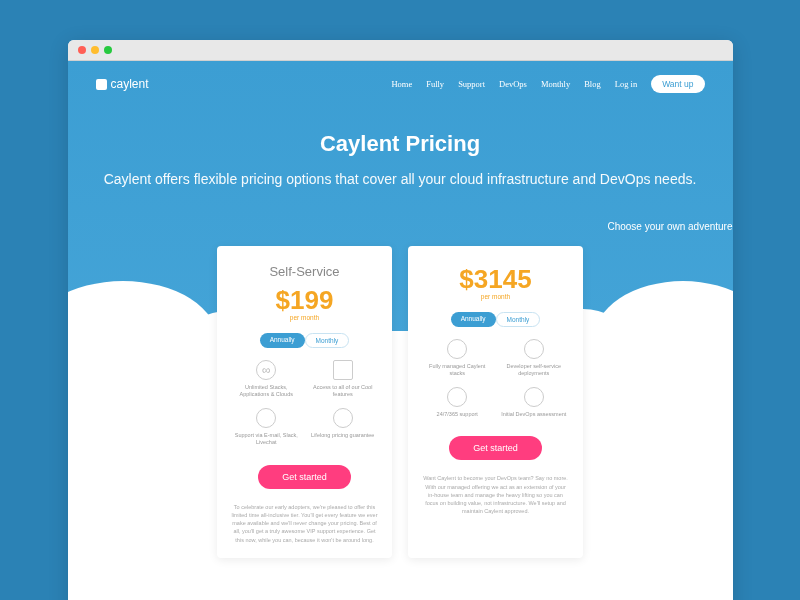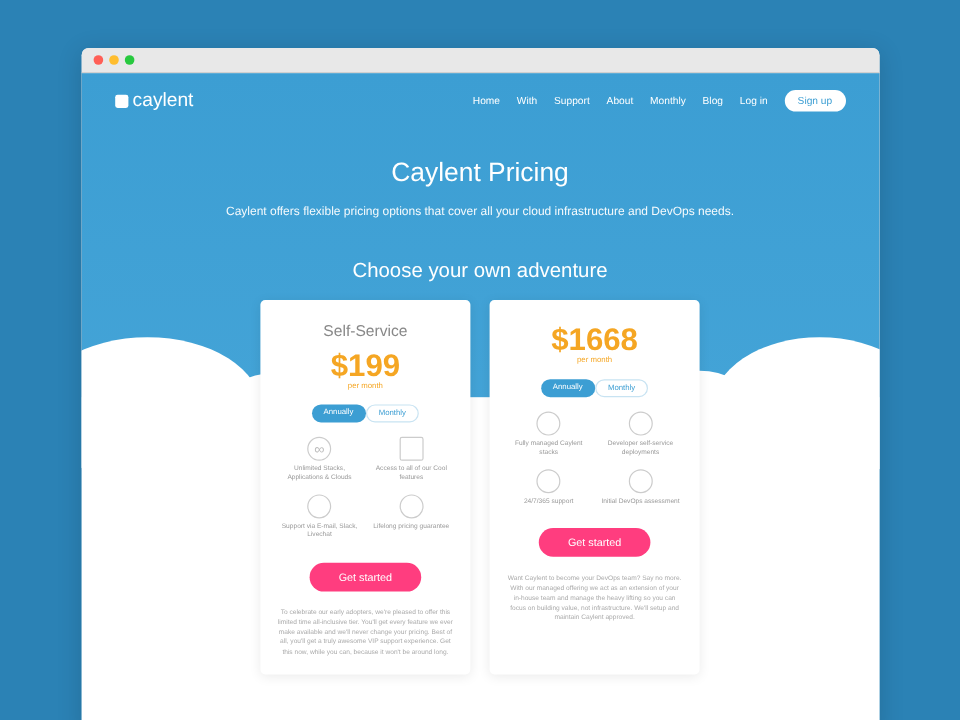--- a/index.html
+++ b/index.html
@@ -5,29 +5,29 @@
 * { margin: 0; padding: 0; box-sizing: border-box; }
 body { background: #2b82b5; font-family: -apple-system, BlinkMacSystemFont, 'Segoe UI', sans-serif; display: flex; justify-content: center; align-items: center; min-height: 600px; padding: 40px 0; }
 .browser { width: 665px; background: #f0f0f0; border-radius: 6px 6px 0 0; overflow: hidden; box-shadow: 0 4px 20px rgba(0,0,0,0.15); }
 .browser-bar { background: #e8e8e8; padding: 6px 10px; display: flex; align-items: center; gap: 5px; border-bottom: 1px solid #d0d0d0; }
 .dot { width: 8px; height: 8px; border-radius: 50%; }
 .dot.red { background: #ff5f56; }
 .dot.yellow { background: #ffbd2e; }
 .dot.green { background: #27c93f; }
 .page { background: linear-gradient(180deg, #3c9ed3 0%, #4ba9db 100%); position: relative; min-height: 550px; }
 .nav { display: flex; justify-content: space-between; align-items: center; padding: 14px 28px; }
-.logo { color: white; font-weight: 500; font-size: 16px; display: flex; align-items: center; gap: 4px; }
+.logo { color: white; font-weight: 500; font-size: 12px; display: flex; align-items: center; gap: 4px; }
 .logo-icon { width: 11px; height: 11px; background: white; border-radius: 2px; display: inline-block; }
 .nav-links { display: flex; align-items: center; gap: 14px; }
-.nav-links a { color: white; font-size: 8.5px; text-decoration: none; font-weight: 400; }
+.nav-links a { color: white; font-size: 8.5px; text-decoration: none; font-weight: 400; font-family: Liberation Serif, serif; }
 .signup-btn { background: white; color: #3c9ed3; padding: 4px 11px; border-radius: 11px; font-size: 8.5px; font-weight: 500; }
 .hero { text-align: center; color: white; padding: 24px 20px 16px; }
-.hero h1 { font-size: 22px; font-weight: 400; margin-bottom: 14px; }
-.hero p { font-size: 10px; font-weight: 300; opacity: 0.95; }
-.adventure { text-align: center; color: white; font-size: 17px; font-weight: 300; margin: 18px 0 14px; }
+.hero h1 { font-size: 22px; font-weight: 700; margin-bottom: 14px; }
+.hero p { font-size: 14px; font-weight: 300; opacity: 0.95; }
+.adventure { text-align: right; color: white; font-size: 10px; font-weight: 300; margin: 18px 0 14px; }
 .clouds { position: absolute; bottom: 0; left: 0; right: 0; height: 280px; background: white; z-index: 0; }
 .clouds::before, .clouds::after { content: ''; position: absolute; background: white; border-radius: 50%; }
 .clouds::before { width: 190px; height: 120px; left: -40px; top: -50px; }
 .clouds::after { width: 180px; height: 120px; right: -40px; top: -50px; }
 .cloud-mid1 { position: absolute; background: white; border-radius: 50%; width: 80px; height: 50px; left: 120px; top: -20px; }
 .cloud-mid2 { position: absolute; background: white; border-radius: 50%; width: 80px; height: 50px; right: 110px; top: -22px; }
 .cards { display: flex; justify-content: center; gap: 16px; position: relative; z-index: 1; padding: 0 20px 20px; }
 .card { background: white; width: 175px; border-radius: 4px; padding: 18px 14px 14px; box-shadow: 0 2px 10px rgba(0,0,0,0.08); text-align: center; }
 .card h2 { font-size: 13px; font-weight: 300; color: #888; margin-bottom: 6px; }
 .price { font-size: 26px; font-weight: 700; color: #f5a623; }
@@ -55,27 +55,27 @@
     <span class="dot green"></span>
   </div>
   <div class="page">
     <div class="nav">
       <div class="logo">
         <span class="logo-icon"></span>
         <span>caylent</span>
       </div>
       <div class="nav-links">
         <a>Home</a>
-        <a>With</a>
+        <a>Fully</a>
         <a>Support</a>
-        <a>About</a>
+        <a>DevOps</a>
         <a>Monthly</a>
         <a>Blog</a>
         <a>Log in</a>
-        <span class="signup-btn">Sign up</span>
+        <span class="signup-btn">Want up</span>
       </div>
     </div>
     <div class="hero">
       <h1>Caylent Pricing</h1>
       <p>Caylent offers flexible pricing options that cover all your cloud infrastructure and DevOps needs.</p>
     </div>
     <div class="adventure">Choose your own adventure</div>
     <div class="clouds">
       <div class="cloud-mid1"></div>
       <div class="cloud-mid2"></div>
@@ -104,21 +104,21 @@
             </div>
           <div class="feature">
               <div class="feature-icon"></div>
               <div class="feature-text">Lifelong pricing guarantee</div>
             </div>
         </div>
         <button class="cta">Get started</button>
         <div class="desc">To celebrate our early adopters, we're pleased to offer this limited time all-inclusive tier. You'll get every feature we ever make available and we'll never change your pricing. Best of all, you'll get a truly awesome VIP support experience. Get this now, while you can, because it won't be around long.</div>
       </div>
       <div class="card">
-        <div class="price">$1668</div>
+        <div class="price">$3145</div>
         <div class="period">per month</div>
         <div class="toggle">
           <span class="active">Annually</span>
           <span class="inactive">Monthly</span>
         </div>
         <div class="features">
           <div class="feature">
               <div class="feature-icon"></div>
               <div class="feature-text">Fully managed Caylent stacks</div>
             </div>

